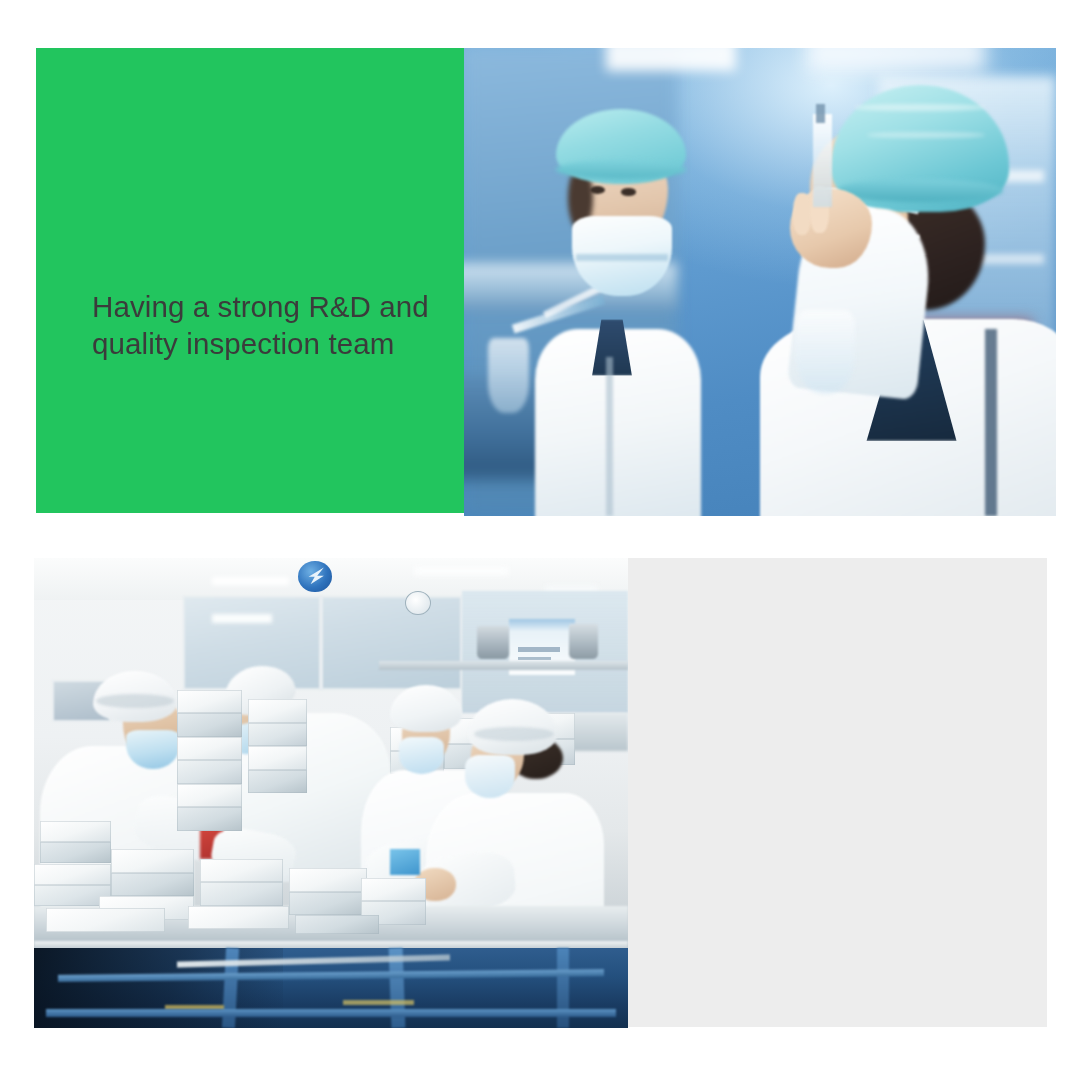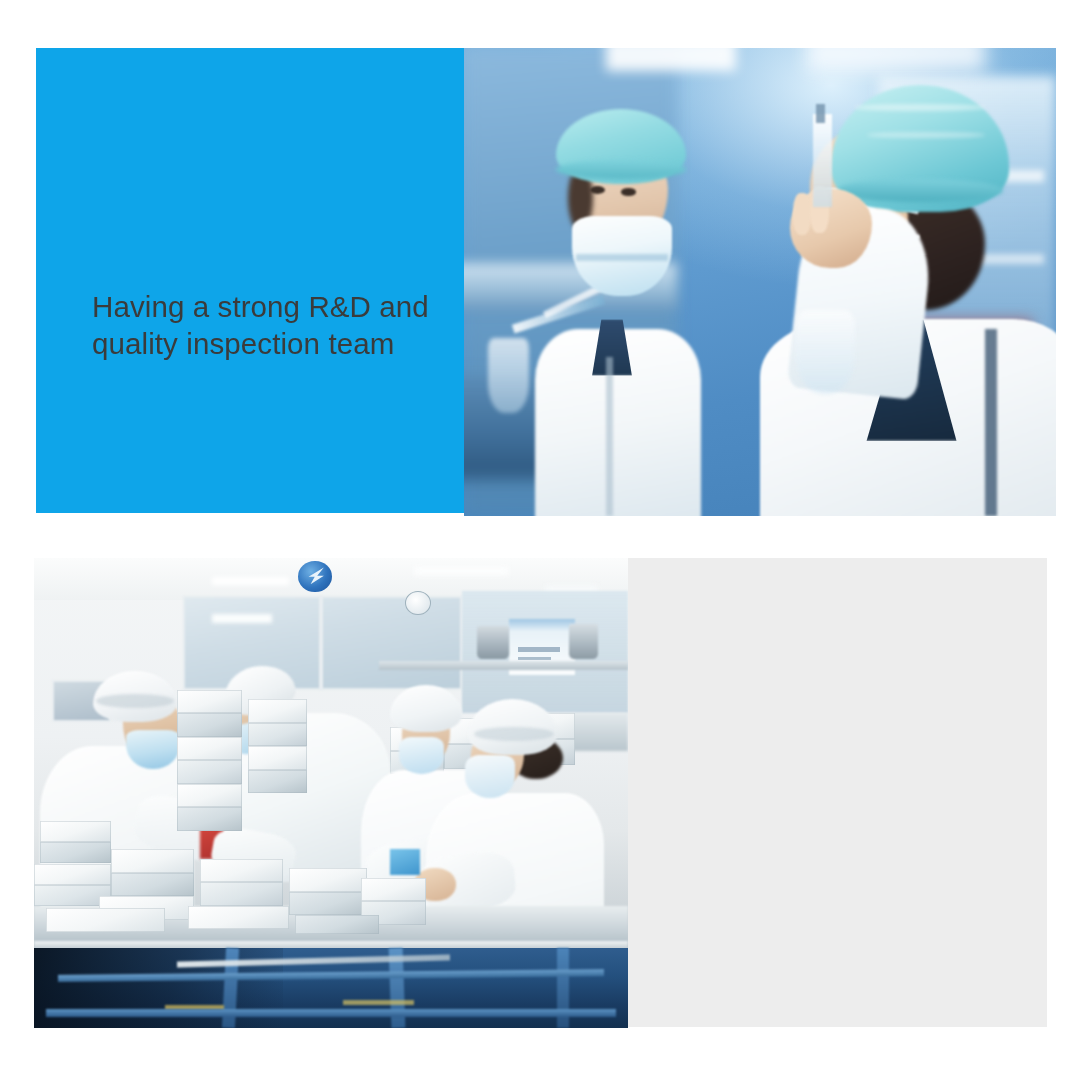--- a/index.html
+++ b/index.html
@@ -23,21 +23,21 @@
     background: #ffffff;
   }
 
   
   .top-panel {
     position: absolute;
     left: 36px;
     top: 48px;
     width: 477px;
     height: 465px;
-    background: #0ea5e9;
+    background: #22c55e;
   }
   .top-caption {
     position: absolute;
     left: 56px;
     top: 240px;
     width: 400px;
     font-size: 29.5px;
     line-height: 37px;
     color: #3b3b3b;
     letter-spacing: 0.1px;

